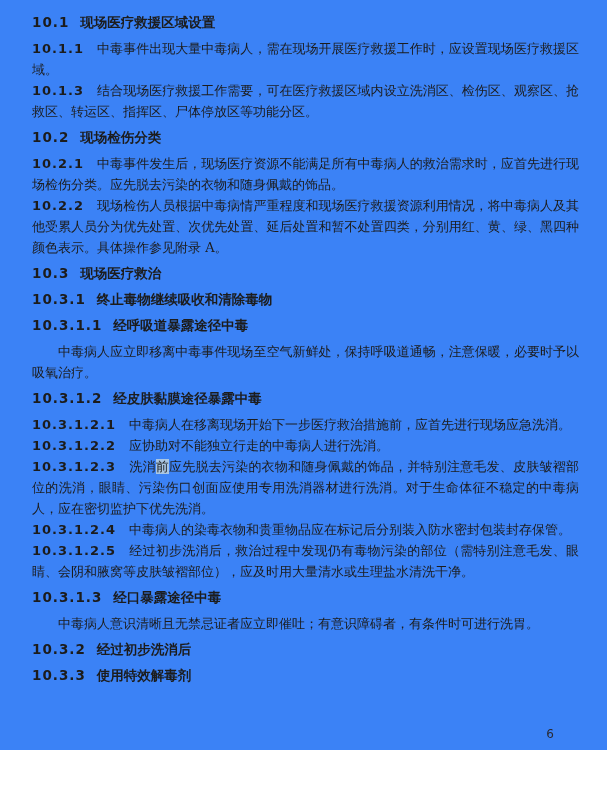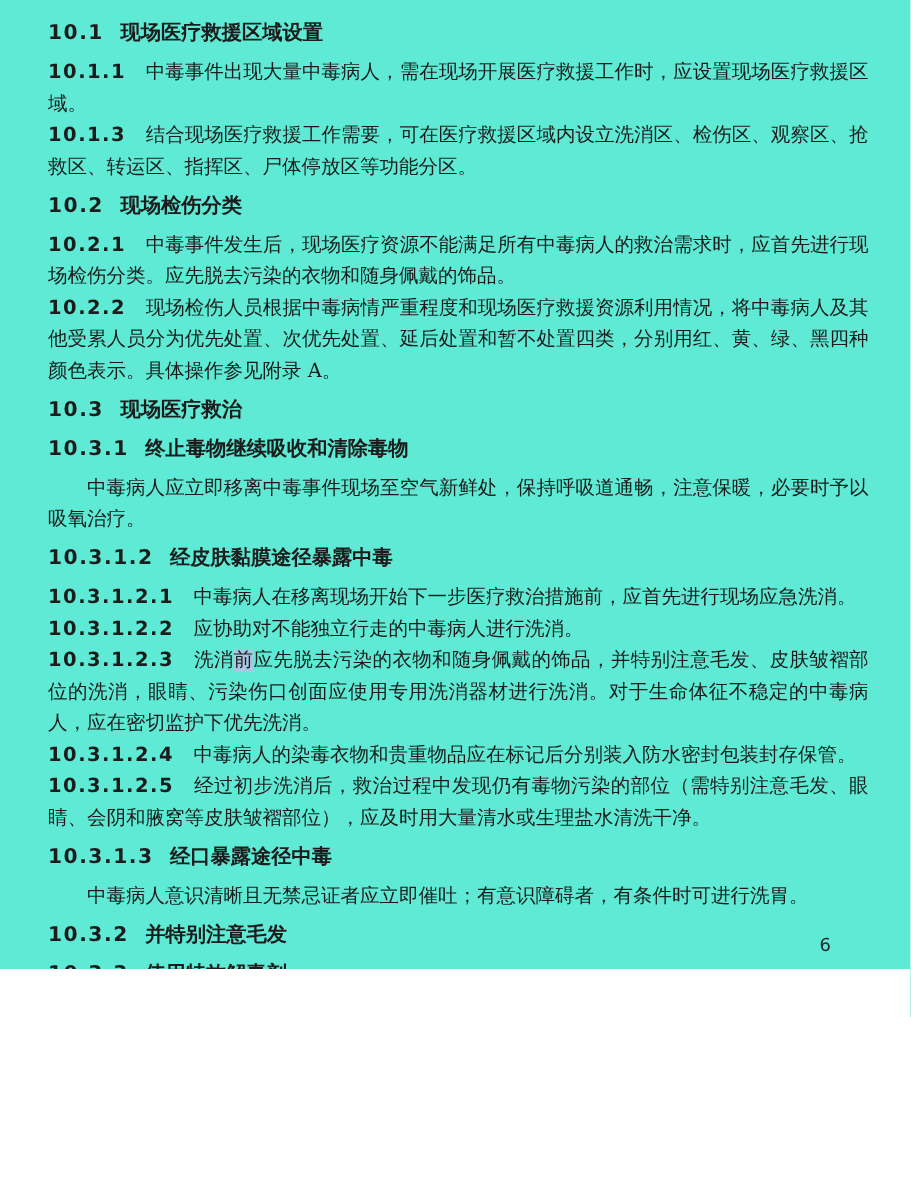--- a/index.html
+++ b/index.html
@@ -1,21 +1,21 @@
 <!DOCTYPE html>
 <html style="--hl-color: #a9c6e3;"><head>
 <meta charset="utf-8">
 <style>
   * { margin: 0; padding: 0; box-sizing: border-box; }
   html, body { background: #ffffff; }
   .page {
     position: relative;
     width: 607px;
-    height: 646px;
-    background: #5eead4;
+    height: 750px;
+    background: #3b82f6;
     color: #1c1c1c;
     font-family: "DejaVu Serif", "Liberation Serif", serif;
     overflow: hidden;
   }
   .content {
     position: absolute;
     left: 32px;
     top: 7px;
     width: 547px;
   }
@@ -60,26 +60,27 @@
 <div class="page">
   <div class="content" id="content">
       <div class="block heading"><span class="num">10.1</span><span>现场医疗救援区域设置</span></div>
       <div class="block clause"><span class="num">10.1.1</span><span>中毒事件出现大量中毒病人，需在现场开展医疗救援工作时，应设置现场医疗救援区域。</span></div>
       <div class="block clause"><span class="num">10.1.3</span><span>结合现场医疗救援工作需要，可在医疗救援区域内设立洗消区、检伤区、观察区、抢救区、转运区、指挥区、尸体停放区等功能分区。</span></div>
       <div class="block heading"><span class="num">10.2</span><span>现场检伤分类</span></div>
       <div class="block clause"><span class="num">10.2.1</span><span>中毒事件发生后，现场医疗资源不能满足所有中毒病人的救治需求时，应首先进行现场检伤分类。应先脱去污染的衣物和随身佩戴的饰品。</span></div>
       <div class="block clause"><span class="num">10.2.2</span><span>现场检伤人员根据中毒病情严重程度和现场医疗救援资源利用情况，将中毒病人及其他受累人员分为优先处置、次优先处置、延后处置和暂不处置四类，分别用红、黄、绿、黑四种颜色表示。具体操作参见附录 A。</span></div>
       <div class="block heading"><span class="num">10.3</span><span>现场医疗救治</span></div>
       <div class="block heading"><span class="num">10.3.1</span><span>终止毒物继续吸收和清除毒物</span></div>
+      <div class="block heading"><span class="num">10.3.1.1</span><span>经呼吸道暴露途径中毒</span></div>
       <div class="block paragraph"><span>中毒病人应立即移离中毒事件现场至空气新鲜处，保持呼吸道通畅，注意保暖，必要时予以吸氧治疗。</span></div>
       <div class="block heading"><span class="num">10.3.1.2</span><span>经皮肤黏膜途径暴露中毒</span></div>
       <div class="block clause"><span class="num">10.3.1.2.1</span><span>中毒病人在移离现场开始下一步医疗救治措施前，应首先进行现场应急洗消。</span></div>
       <div class="block clause"><span class="num">10.3.1.2.2</span><span>应协助对不能独立行走的中毒病人进行洗消。</span></div>
       <div class="block clause"><span class="num">10.3.1.2.3</span><span>洗消</span><span class="hl">前</span><span>应先脱去污染的衣物和随身佩戴的饰品，并特别注意毛发、皮肤皱褶部位的洗消，眼睛、污染伤口创面应使用专用洗消器材进行洗消。对于生命体征不稳定的中毒病人，应在密切监护下优先洗消。</span></div>
       <div class="block clause"><span class="num">10.3.1.2.4</span><span>中毒病人的染毒衣物和贵重物品应在标记后分别装入防水密封包装封存保管。</span></div>
       <div class="block clause"><span class="num">10.3.1.2.5</span><span>经过初步洗消后，救治过程中发现仍有毒物污染的部位（需特别注意毛发、眼睛、会阴和腋窝等皮肤皱褶部位），应及时用大量清水或生理盐水清洗干净。</span></div>
       <div class="block heading"><span class="num">10.3.1.3</span><span>经口暴露途径中毒</span></div>
       <div class="block paragraph"><span>中毒病人意识清晰且无禁忌证者应立即催吐；有意识障碍者，有条件时可进行洗胃。</span></div>
-      <div class="block heading"><span class="num">10.3.2</span><span>并特别注意毛发</span></div>
+      <div class="block heading"><span class="num">10.3.2</span><span>经过初步洗消后</span></div>
       <div class="block heading"><span class="num">10.3.3</span><span>使用特效解毒剂</span></div>
     </div>
   <div class="page-number">6</div>
 </div>
 
 </body></html>

